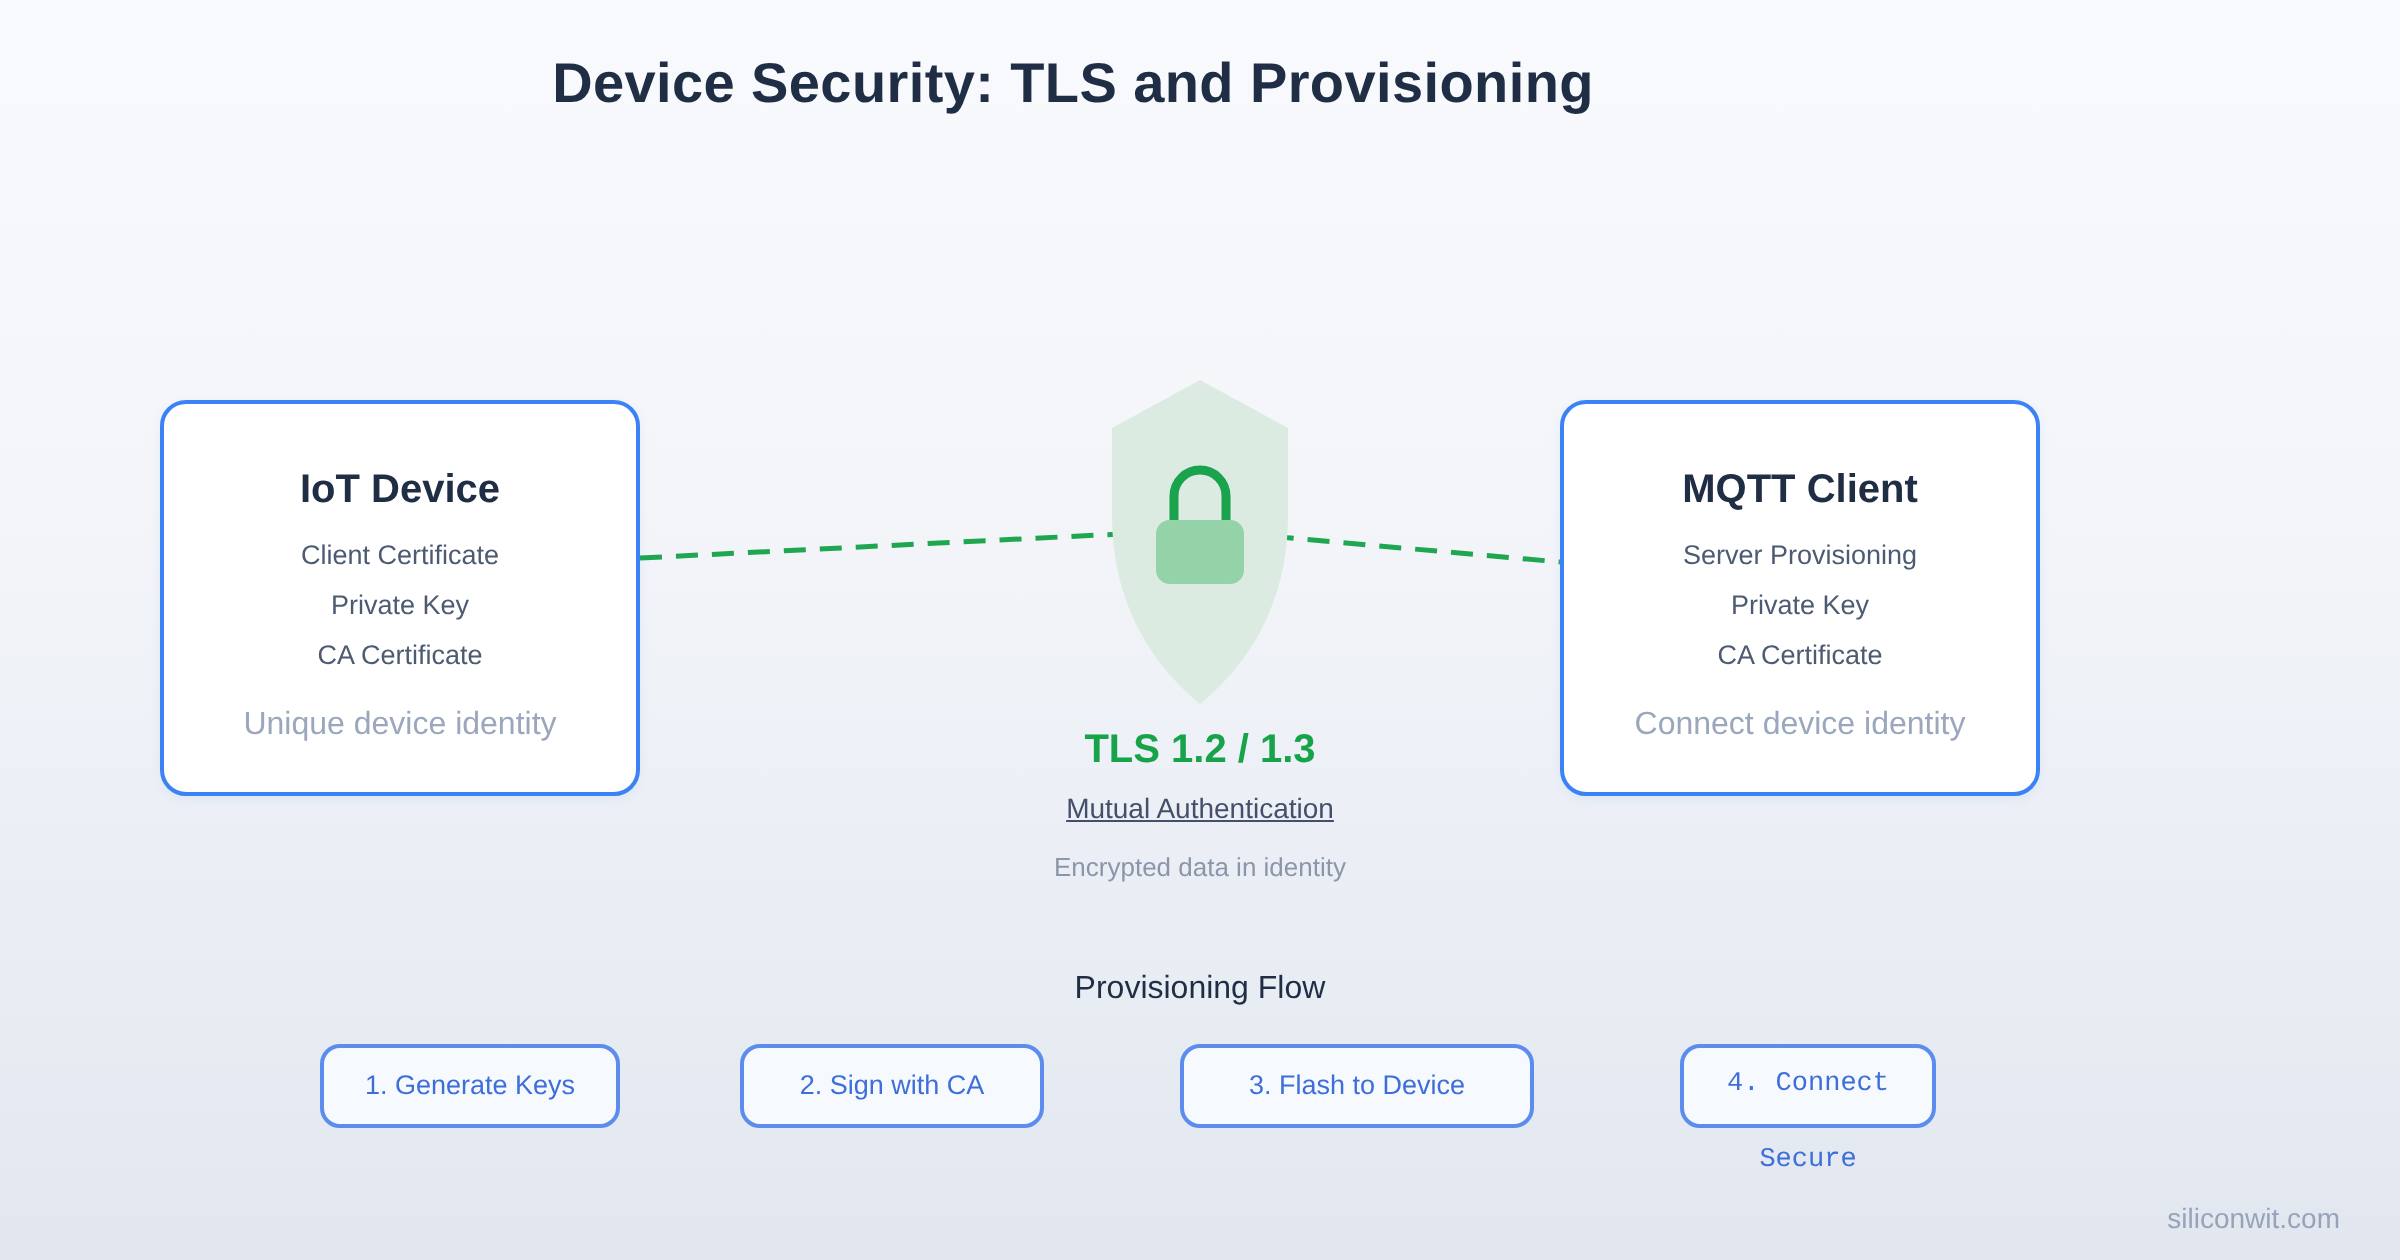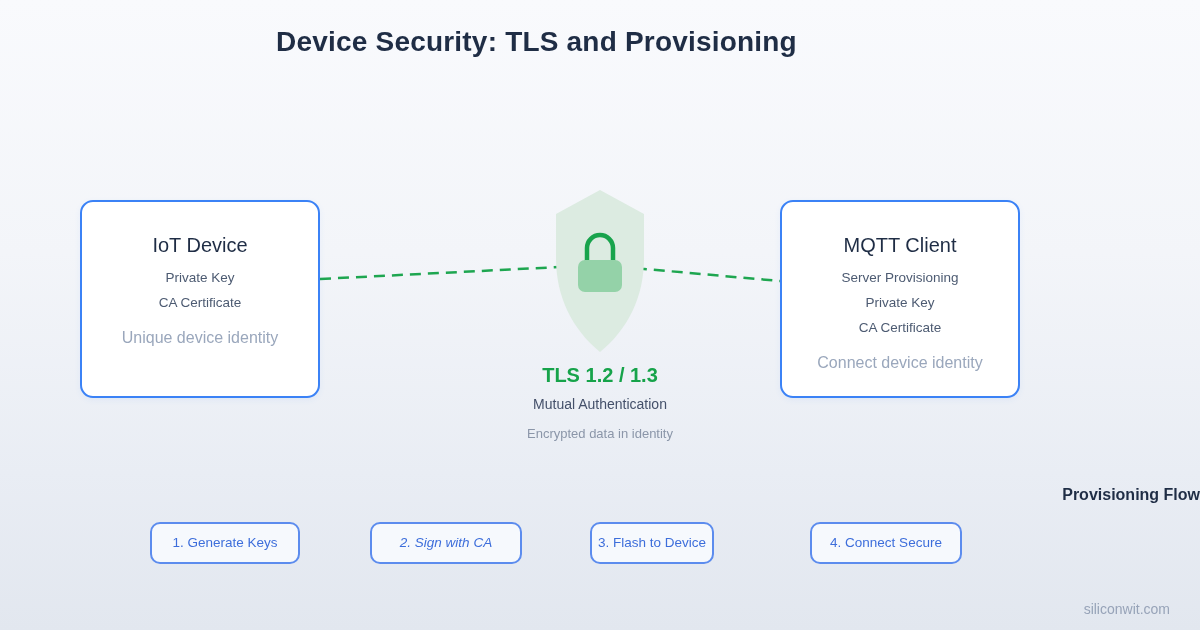--- a/index.html
+++ b/index.html
@@ -37,21 +37,21 @@
     border-radius: 13px;
     text-align: center;
     box-shadow: 0 2px 6px rgba(59,130,246,0.07);
   }
   .card-left  { left: 80px; }
   .card-right { left: 780px; }
   .card-title {
     margin-top: 30px;
     font-size: 20px;
     line-height: 26px;
-    font-weight: normal;
+    font-weight: bold;
     color: #1f2d45;
   }
   .card-items { margin-top: 7px; }
   .card-item {
     font-size: 13.5px;
     line-height: 25px;
     color: #4d5b72;
   }
   .card-note {
     margin-top: 14px;
@@ -74,53 +74,54 @@
     font-size: 20px;
     line-height: 19px;
     font-weight: bold;
     color: #16a34a;
   }
   .tls-subtitle {
     margin-top: 11px;
     font-size: 14px;
     line-height: 17px;
     color: #44506a;
+    text-decoration: underline;
   }
   .tls-caption {
     margin-top: 13px;
     font-size: 13px;
     line-height: 15px;
     color: #8b96a9;
   }
   .flow-heading {
     position: absolute;
     top: 485px; left: 0; width: 1200px;
-    text-align: right;
+    text-align: center;
     font-size: 16px;
     line-height: 19px;
-    font-weight: bold;
+    font-weight: normal;
     color: #1f2d45;
   }
   .flow-step {
     position: absolute;
     top: 522px;
     height: 42px;
     background: #f6f9fd;
     border: 2px solid #5c8cee;
     border-radius: 10px;
     color: #3d6edb;
     font-size: 13.5px;
     line-height: 38px;
     text-align: center;
     cursor: pointer;
   }
-  .step-1 { left: 150px; width: 150px; }
-  .step-2 { left: 370px; width: 152px; font-style: italic; }
-  .step-3 { left: 590px; width: 124px; }
-  .step-4 { left: 810px; width: 152px; }
+  .step-1 { left: 160px; width: 150px; }
+  .step-2 { left: 370px; width: 152px; }
+  .step-3 { left: 590px; width: 177px; }
+  .step-4 { left: 840px; width: 128px; font-family: Liberation Mono, monospace; }
   .watermark {
     position: absolute;
     right: 30px; bottom: 13px;
     font-size: 14px;
     color: #97a3b8;
     margin-top: 12px;
   }
 </style>
 </head>
 <body>
@@ -130,20 +131,21 @@
   <div class="page-title">Device Security: TLS and Provisioning</div>
 
   <svg class="connector-svg" viewBox="0 0 1200 630">
     <line x1="320" y1="279" x2="600" y2="265" stroke="#1ea650" stroke-width="2.5" stroke-dasharray="11 7"></line>
     <line x1="600" y1="265" x2="780" y2="281" stroke="#1ea650" stroke-width="2.5" stroke-dasharray="11 7"></line>
   </svg>
 
   <div class="card card-left">
     <div class="card-title">IoT Device</div>
     <div class="card-items">
+      <div class="card-item">Client Certificate</div>
       <div class="card-item">Private Key</div>
       <div class="card-item">CA Certificate</div>
     </div>
     <div class="card-note">Unique device identity</div>
   </div>
 
   <div class="shield-wrap">
     <svg width="88" height="162" viewBox="0 0 88 162">
       <path d="M44 0 L88 24 L88 68 C88 107 72 139 44 162 C16 139 0 107 0 68 L0 24 Z" fill="#dcebe1"></path>
       <path d="M31 72 L31 58 A13 13 0 0 1 57 58 L57 72" fill="none" stroke="#18a34c" stroke-width="4.5"></path>

